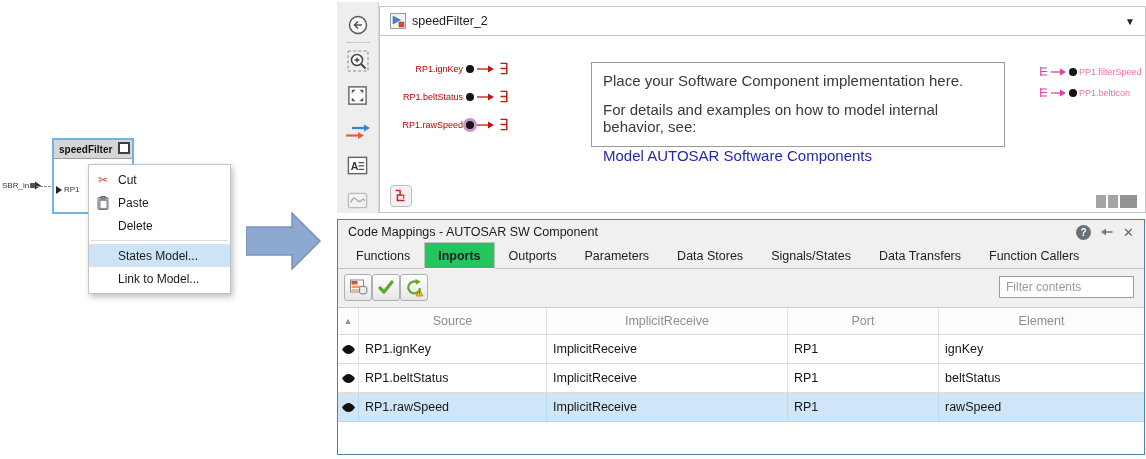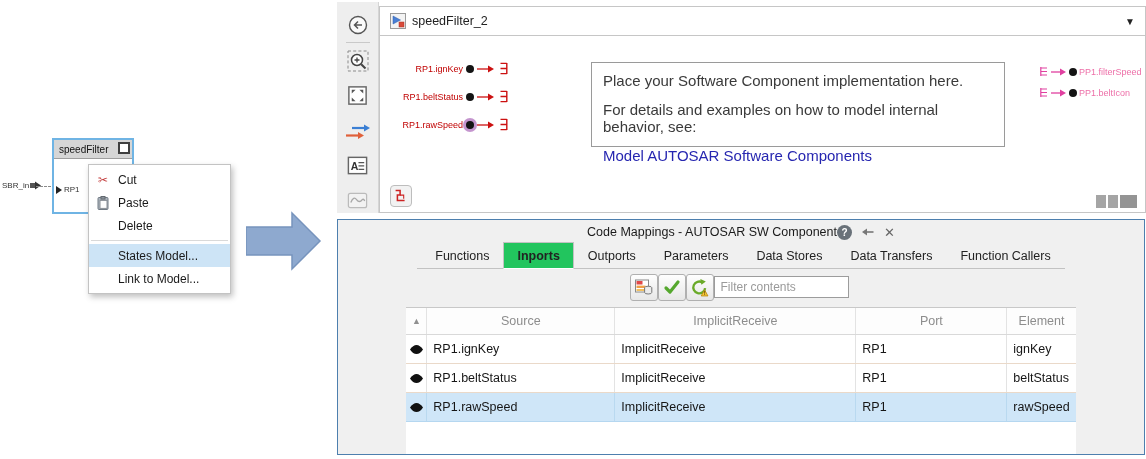--- a/index.html
+++ b/index.html
@@ -4,21 +4,21 @@
 <style>
   * { margin:0; padding:0; box-sizing:border-box; }
   body { background:#fff; }
   .app { position:relative; width:1146px; height:459px; background:#fff;
          font-family:"Liberation Sans", sans-serif; overflow:hidden; color:#1a1a1a; }
 
   
   .sf-block { position:absolute; left:52px; top:138px; width:82px; height:76px;
               border:2px solid #6fb4e4; background:#fff; }
   .sf-header { height:19px; background:#d6d6d6; border-bottom:1px solid #9e9e9e;
-               font-size:10px; font-weight:normal; line-height:19px; padding-left:5px; color:#111; }
+               font-size:10px; font-weight:bold; line-height:19px; padding-left:5px; color:#111; }
   .sf-checkbox { position:absolute; top:2px; right:2px; width:12px; height:12px;
                  border:2px solid #3f3f3f; background:#fff; }
   .sf-port-row { position:absolute; left:2px; top:45px; display:flex; align-items:center; gap:2px;
                  font-size:8px; color:#333; }
   .ext-port { position:absolute; left:2px; top:181px; display:flex; align-items:center; gap:1px;
               font-size:8px; color:#333; }
   .dash-line { position:absolute; left:36px; top:186px; width:15px; border-top:1px dashed #8a8a8a; }
 
   
   .ctx-menu { position:absolute; left:88px; top:164px; width:143px; background:#fff;
@@ -61,21 +61,21 @@
 
   .canvas-badge { position:absolute; left:10px; top:149px; width:22px; height:22px;
                   border:1px solid #bdbdbd; border-radius:4px; background:#f2f2f2;
                   display:flex; align-items:center; justify-content:center; }
   .grip-bars { position:absolute; right:8px; bottom:4px; display:flex; gap:2px; }
   .grip-bars span { display:block; height:13px; background:#a5a5a5; }
   .grip-a { width:10px; } .grip-b { width:10px; } .grip-c { width:17px; background:#949494 !important; }
 
   
   .cm-panel { position:absolute; left:337px; top:219px; width:808px; height:236px;
-              background:#f0f0f0; border:1px solid #4d7fae; display:flex; flex-direction:column;align-items:center; }
+              background:#f0f0f0; border:1px solid #4d7fae; display:flex; flex-direction:column; }
   .cm-title { height:24px; display:flex; align-items:center; padding:0 10px; font-size:12.5px; color:#1a1a1a; }
   .cm-title-icons { margin-left:auto; display:flex; align-items:center; gap:9px; }
   .help-ic { width:15px; height:15px; border-radius:50%; background:#697179; color:#fff;
              font-size:10px; font-weight:bold; display:flex; align-items:center; justify-content:center; }
   .close-ic { color:#666; font-size:13px; line-height:1; }
   .cm-tabs { display:flex; height:25px; border-bottom:1px solid #c2c2c2; padding-left:4px; align-items:flex-end; }
   .cm-tab { padding:0 13px; font-size:12.5px; color:#222; height:24px; display:flex; align-items:center;
             border:1px solid transparent; }
   .cm-tab.active { background:#22c55e; border-color:#c2c2c2; border-bottom-color:#fff;
                    font-weight:bold; margin-bottom:-1px; height:27px; }
@@ -311,20 +311,21 @@
         <span class="close-ic">✕</span>
       </span>
     </div>
 
     <div class="cm-tabs">
       <span class="cm-tab">Functions</span>
       <span class="cm-tab active">Inports</span>
       <span class="cm-tab">Outports</span>
       <span class="cm-tab">Parameters</span>
       <span class="cm-tab">Data Stores</span>
+      <span class="cm-tab">Signals/States</span>
       <span class="cm-tab">Data Transfers</span>
       <span class="cm-tab">Function Callers</span>
     </div>
 
     <div class="cm-toolbar">
       <span class="cm-btn">
         <svg width="19" height="18" viewBox="0 0 19 18">
           <rect x="1.5" y="2" width="13" height="12" fill="#fff" stroke="#888"></rect>
           <rect x="2.5" y="3" width="6" height="3.5" fill="#e04848"></rect>
           <rect x="2.5" y="7.6" width="9" height="2.4" fill="#f0a048"></rect>

